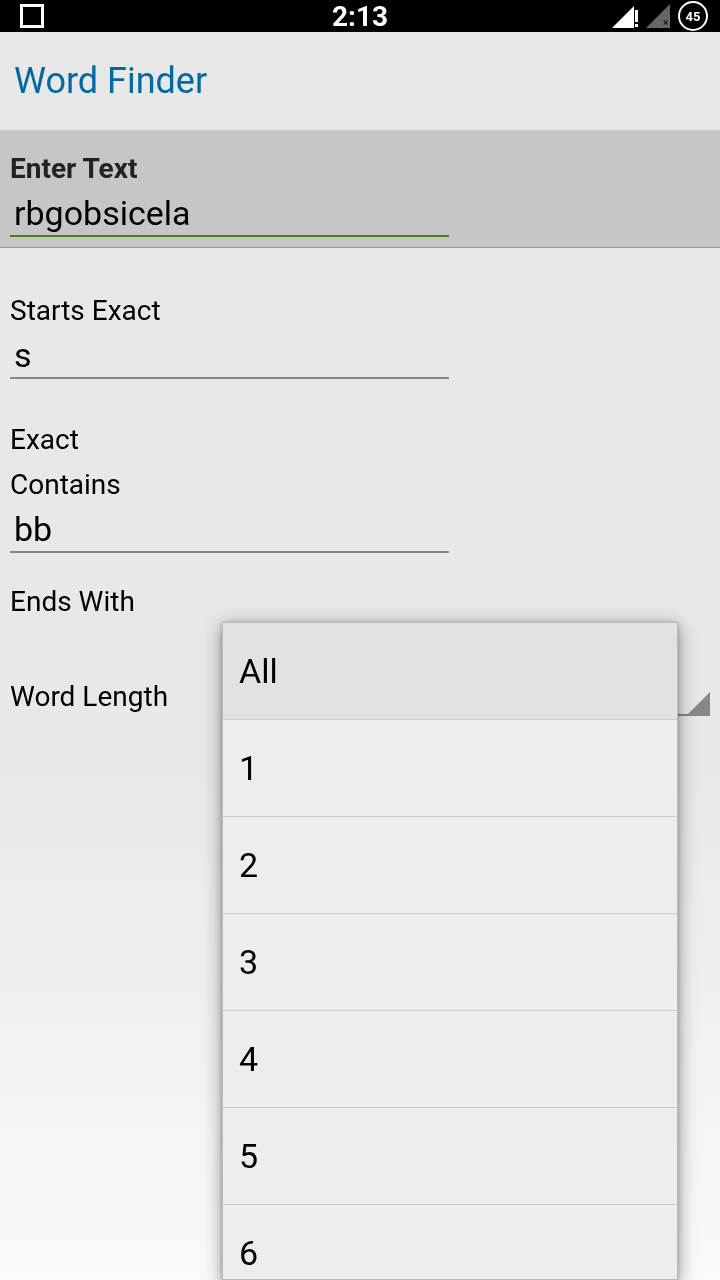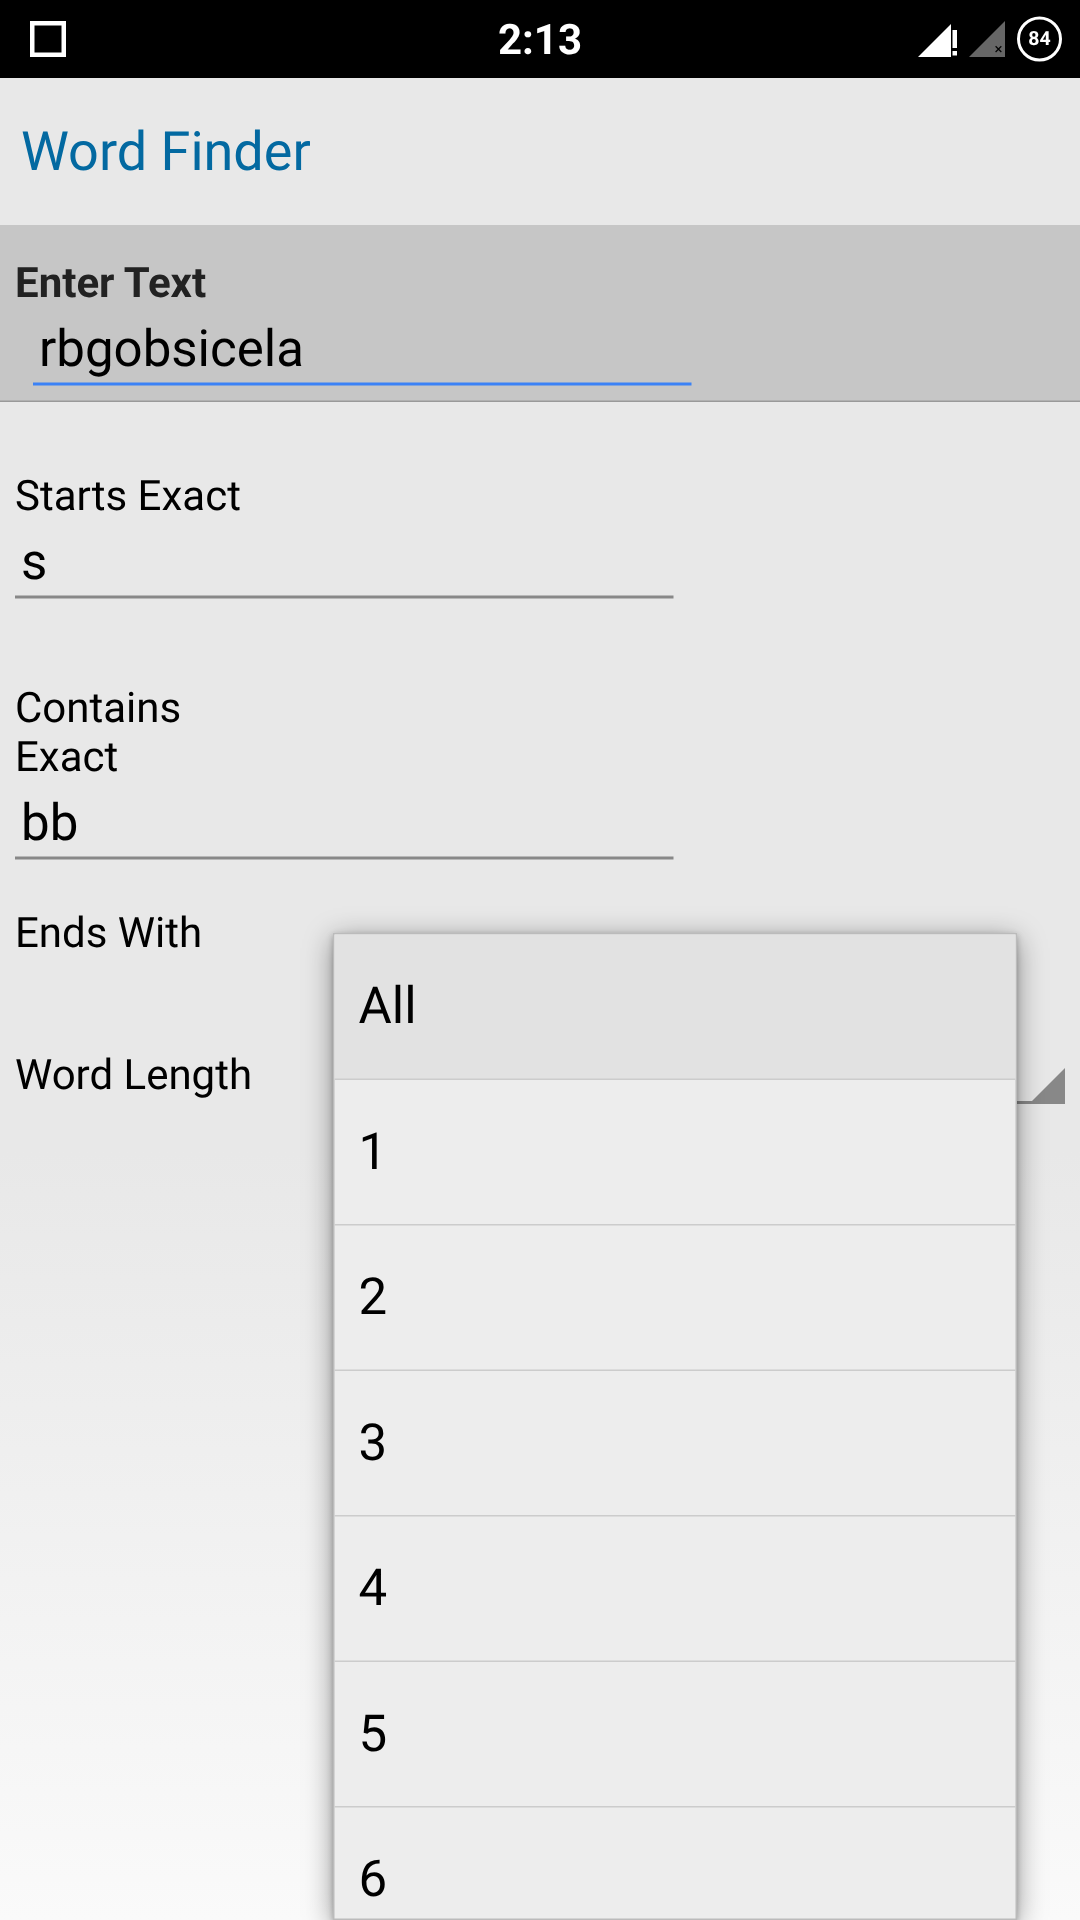--- a/index.html
+++ b/index.html
@@ -11,21 +11,21 @@
       width: 720px;
       height: 1280px;
       font-family: Roboto, Arial, sans-serif;
       background: linear-gradient(to bottom, #e8e8e8 0%, #e8e8e8 60%, #fafafa 100%);
       overflow: hidden;
       position: relative;
     }
     
     
     .status-bar {
-      height: 52px;
+      height: 32px;
       background: #000;
       display: flex;
       align-items: center;
       justify-content: space-between;
       padding: 0 12px;
       color: #fff;
     }
     .status-left {
       display: flex;
       align-items: center;
@@ -106,22 +106,21 @@
       border: none;
       border-bottom: 2px solid #888;
       padding: 8px 4px 2px 4px;
       outline: none;
       font-family: inherit;
     }
     .input::placeholder {
       color: #888;
     }
     .form-row.highlighted .input {
-      border-bottom: 2px solid #3b82f6;
-      margin-left: 12px;
+      border-bottom: 2px solid #4d7c0f;
     }
     .spacer { height: 24px; }
     
     
     .spinner-row {
       display: flex;
       align-items: center;
       padding: 10px 10px;
       margin-top: 26px;
     }
@@ -184,21 +183,21 @@
           <rect x="23" y="20" width="3" height="3" fill="#fff"></rect>
         </svg>
     </span>
     <span class="signal-icon">
       <svg width="24" height="24" viewBox="0 0 24 24">
           <polygon points="0,24 24,24 24,0" fill="#666"></polygon>
           <text x="17" y="22" font-size="10" fill="#000">×</text>
         </svg>
     </span>
     <div class="battery-circle">
-      <span>84</span>
+      <span>45</span>
     </div>
   </div>
 </div>
 
 <div class="app-header">
   <div class="app-title">Word Finder</div>
 </div>
 
 <div class="form-row highlighted">
   <div class="label-col">
@@ -213,22 +212,22 @@
   <div class="label-col">
     <div class="label">Starts Exact</div>
   </div>
   <input class="input" value="s" style="">
 </div>
 
 <div class="spacer"></div>
 
 <div class="form-row" style="align-items:flex-start;">
   <div class="label-col">
+    <div class="label" style="padding-top:0;">Exact</div>
     <div class="label">Contains</div>
-    <div class="label" style="padding-top:0;">Exact</div>
   </div>
   <input class="input" style="align-self: flex-start;" value="bb">
 </div>
 
 <div class="form-row">
   <div class="label-col">
     <div class="label">Ends With</div>
   </div>
 </div>
 

